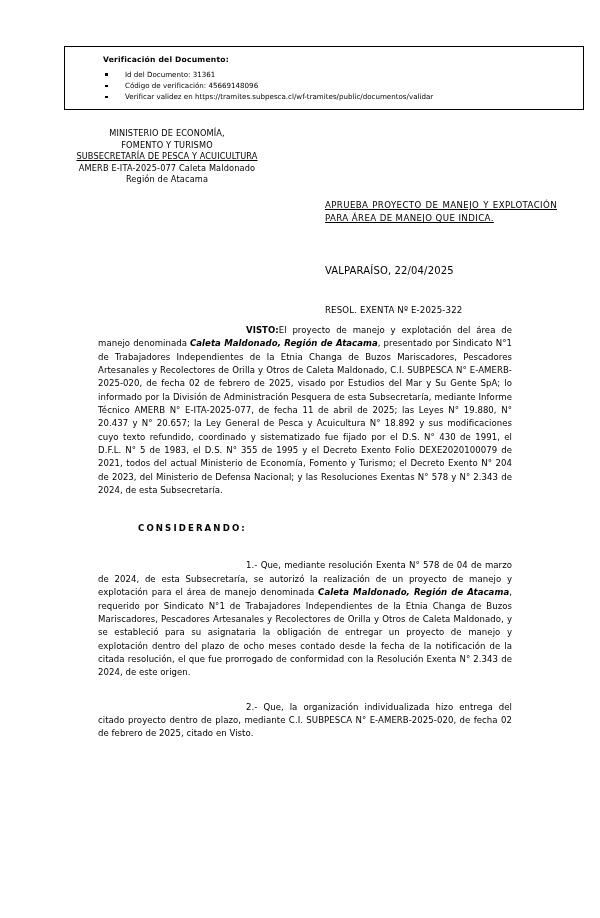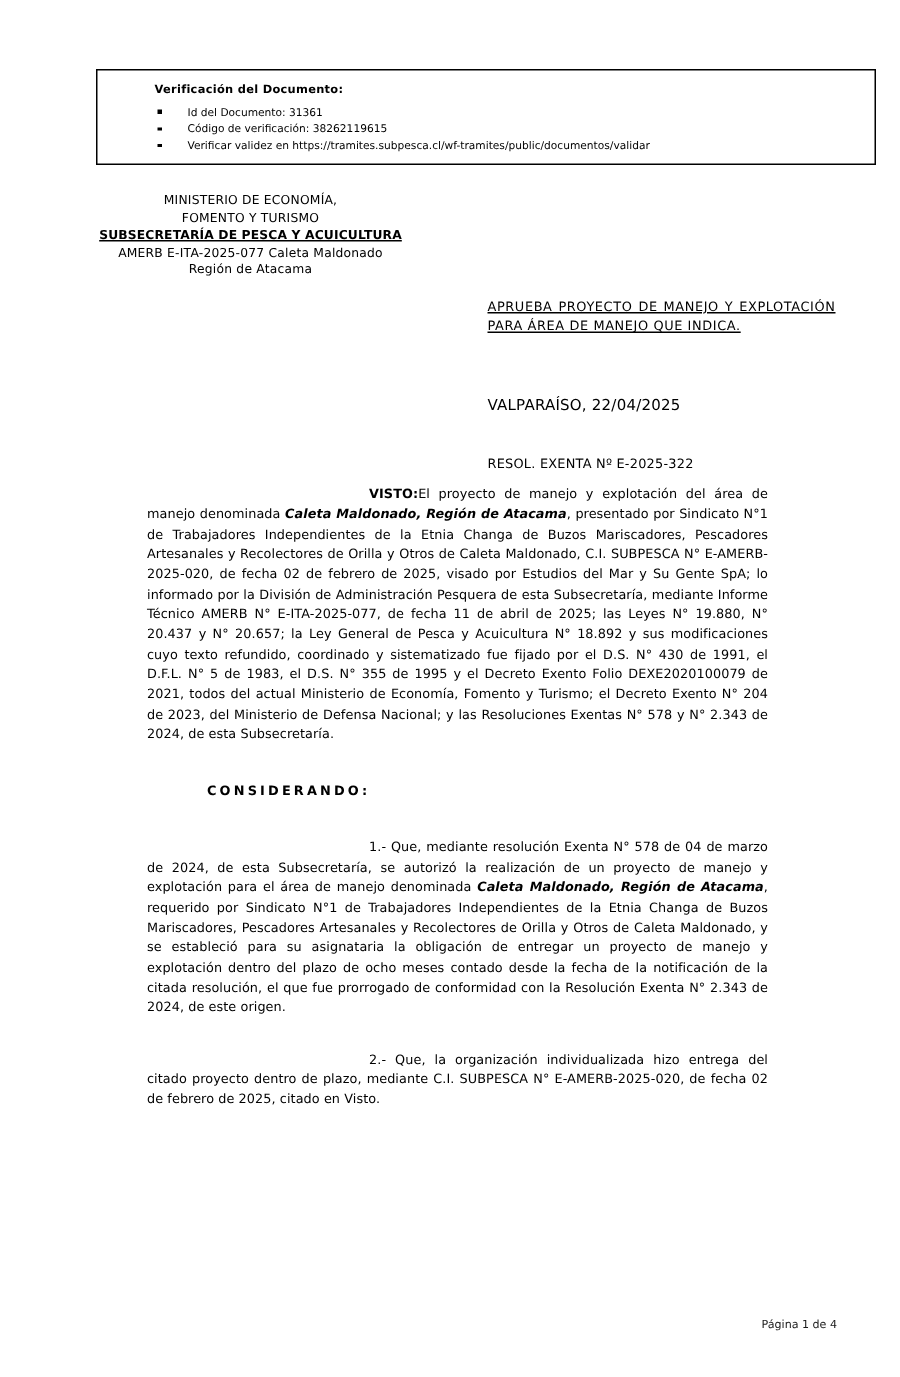--- a/index.html
+++ b/index.html
@@ -72,21 +72,21 @@
     text-align: center;
     font-size: 8.2px;
     line-height: 11.6px;
     letter-spacing: 0.15px;
   }
   .letterhead .l1,
   .letterhead .l2 {
     white-space: nowrap;
   }
   .letterhead .l3 {
-    font-weight: bold;
+    font-weight: normal;
     text-decoration: underline;
     white-space: nowrap;
     letter-spacing: 0.1px;
   }
   .letterhead .l4,
   .letterhead .l5 {
     white-space: nowrap;
   }
 
   
@@ -168,21 +168,21 @@
 </style>
 </head>
 <body>
 
 <div class="page">
 
   <div class="verif-box">
     <div class="verif-title">Verificación del Documento:</div>
     <ul class="verif-list">
       <li>Id del Documento: 31361</li>
-      <li>Código de verificación: 38262119615</li>
+      <li>Código de verificación: 45669148096</li>
       <li>Verificar validez en https://tramites.subpesca.cl/wf-tramites/public/documentos/validar</li>
     </ul>
   </div>
 
   <div class="letterhead">
     <div class="l1">MINISTERIO DE ECONOMÍA,</div>
     <div class="l2">FOMENTO Y TURISMO</div>
     <div class="l3">SUBSECRETARÍA DE PESCA Y ACUICULTURA</div>
     <div class="l4">AMERB E-ITA-2025-077 Caleta Maldonado</div>
     <div class="l5">Región de Atacama</div>
@@ -205,15 +205,14 @@
     <div class="gap-lg"></div>
 
     <p class="para indent"><span>1.-</span><span> Que, mediante resolución Exenta N° 578 de 04 de marzo de 2024, de esta Subsecretaría, se autorizó la realización de un proyecto de manejo y explotación para el área de manejo denominada </span><b class="bi">Caleta Maldonado, Región de Atacama</b><span>, requerido por Sindicato N°1 de Trabajadores Independientes de la Etnia Changa de Buzos Mariscadores, Pescadores Artesanales y Recolectores de Orilla y Otros de Caleta Maldonado, y se estableció para su asignataria la obligación de entregar un proyecto de manejo y explotación dentro del plazo de ocho meses contado desde la fecha de la notificación de la citada resolución, el que fue prorrogado de conformidad con la Resolución Exenta N° 2.343 de 2024, de este origen.</span></p>
 
     <div class="gap-md"></div>
 
     <p class="para indent"><span>2.-</span><span>     Que, la organización individualizada hizo entrega del citado proyecto dentro de plazo, mediante C.I. SUBPESCA N° E-AMERB-2025-020, de fecha 02 de febrero de 2025, citado en Visto.</span></p>
 
   </div>
 
-  <div class="footer">Página 1 de 4</div>
 
 </div>
 
 </body></html>

